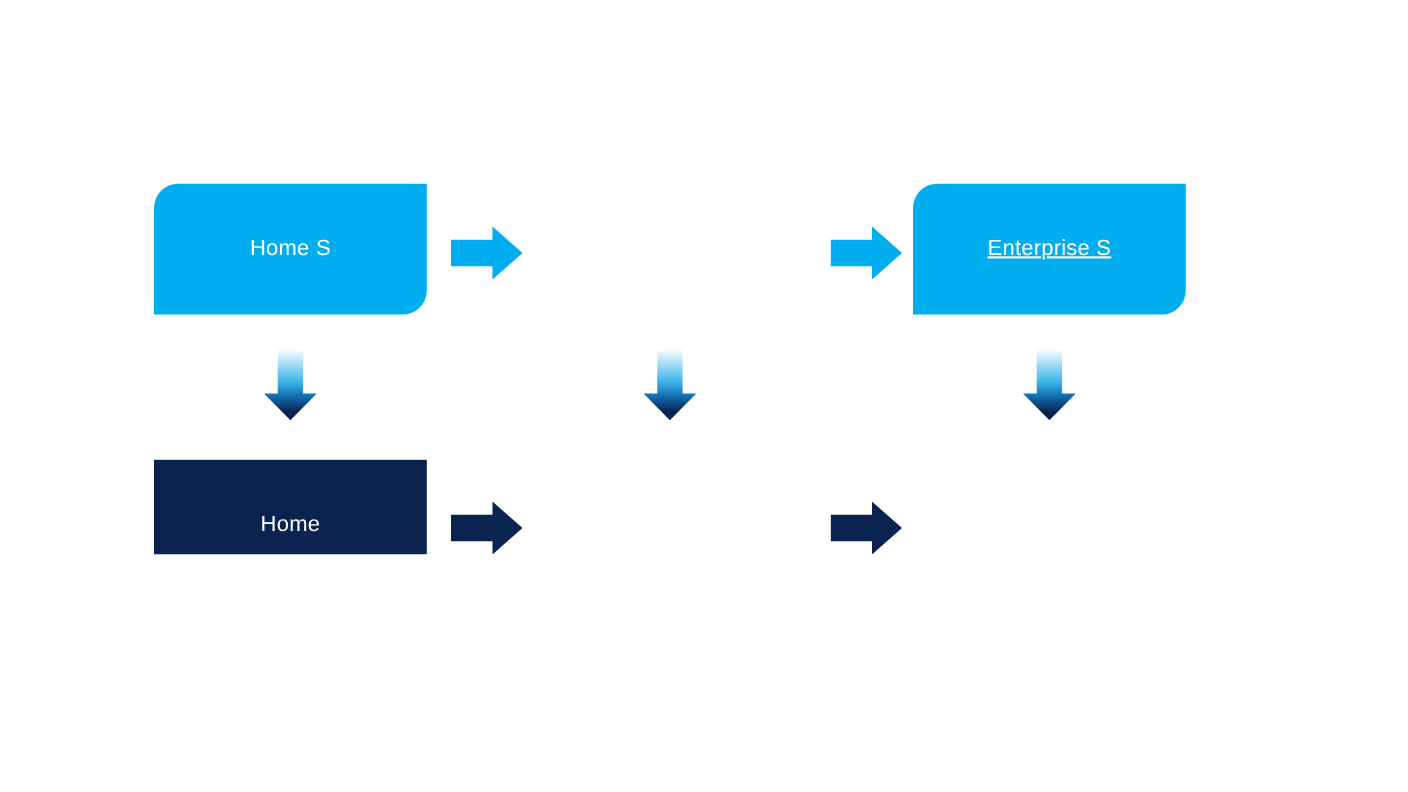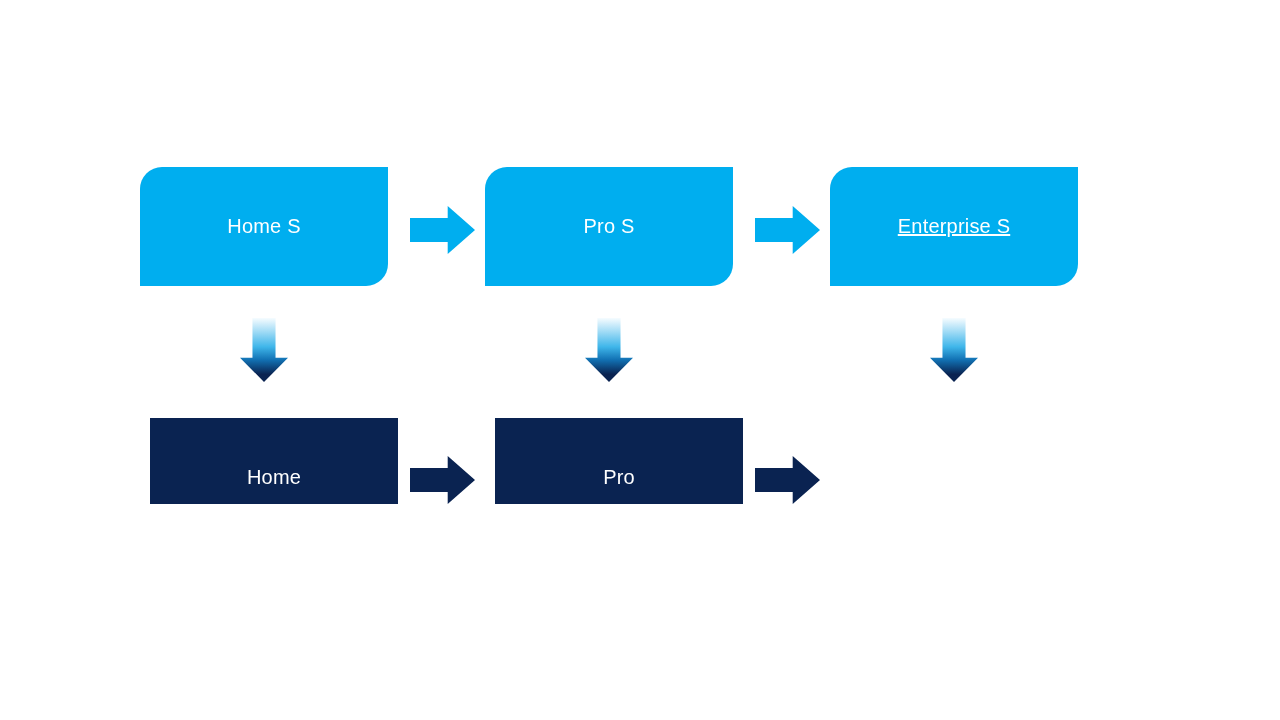--- a/index.html
+++ b/index.html
@@ -28,21 +28,20 @@
   }
   .node.light {
     top: 167px;
     background: var(--light, #00AEEF);
     border-radius: 22px 0 22px 0;
   }
   .node.dark {
     top: 418px;
     background: var(--dark, #0A2351);
     border-radius: 0;
-    margin-left: 10px;
   }
   .col1 { left: 140px; }
   .col2 { left: 485px; }
   .col3 { left: 830px; text-decoration: underline; }
 
   .arrow-right {
     position: absolute;
     width: 65px;
     height: 48px;
     clip-path: polygon(0% 25%, 58% 25%, 58% 0%, 100% 50%, 58% 100%, 58% 75%, 0% 75%);
@@ -79,37 +78,31 @@
   .down3 { left: 930px; }
 </style>
 </head>
 <body>
 
 <div class="canvas">
 
   <div class="node light col1">
     <span>Home S</span>
   </div>
-  <div class="node light col2">
-    <span>Pro S</span>
-  </div>
   <div class="node light col3">
     <span>Enterprise S</span>
   </div>
 
   <div class="arrow-right light-arrow gap1"></div>
   <div class="arrow-right light-arrow gap2"></div>
 
   <div class="arrow-down down1"></div>
   <div class="arrow-down down2"></div>
   <div class="arrow-down down3"></div>
 
   <div class="node dark col1">
     <span>Home</span>
   </div>
-  <div class="node dark col2">
-    <span>Pro</span>
-  </div>
 
   <div class="arrow-right dark-arrow gap1"></div>
   <div class="arrow-right dark-arrow gap2"></div>
 
 </div>
 
 </body></html>

